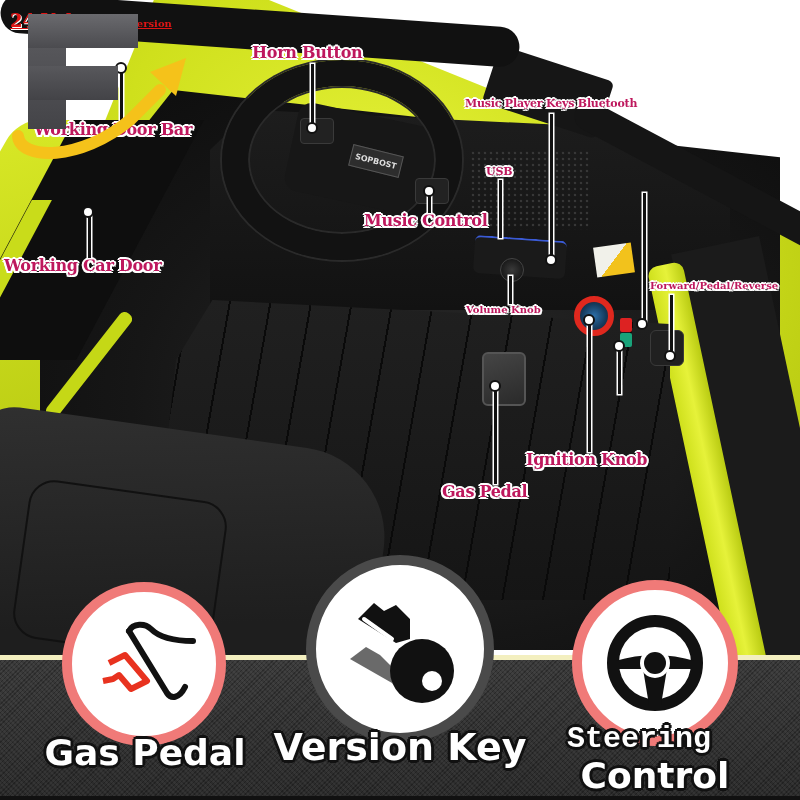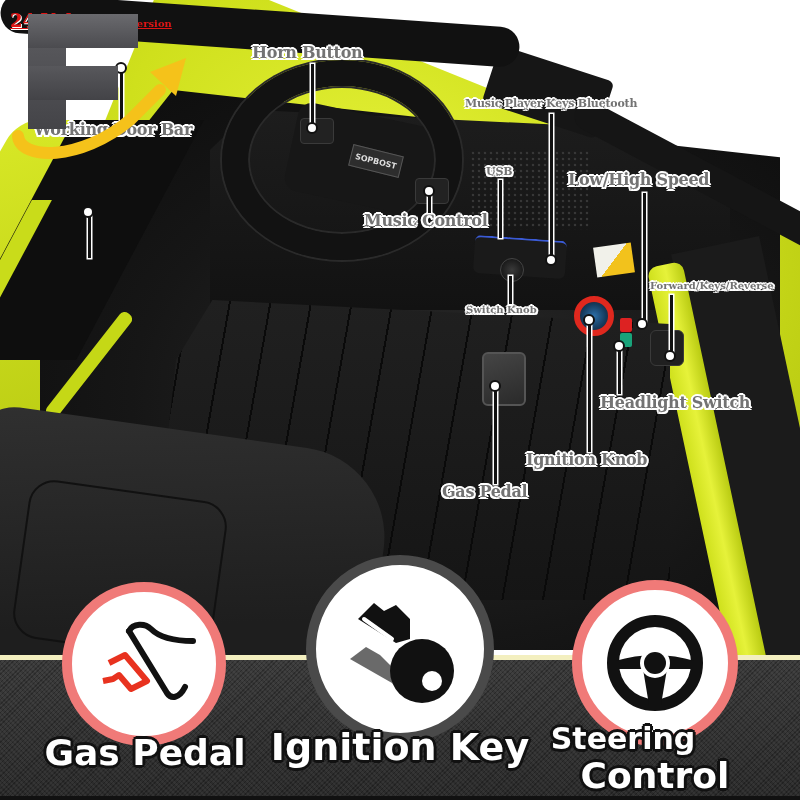--- a/index.html
+++ b/index.html
@@ -119,21 +119,21 @@
   .gear-switch { position: absolute; left: 650px; top: 330px; width: 34px; height: 36px; background: #202020; border: 1px solid #3a3a3a; border-radius: 6px; }
   .warning-sticker { position: absolute; left: 595px; top: 245px; width: 38px; height: 30px; background: linear-gradient(135deg, #f1f1ea 50%, #f2c21c 50%); transform: rotate(-8deg); }
   .gas-pedal {
     position: absolute; left: 482px; top: 352px; width: 44px; height: 54px;
     background: linear-gradient(160deg, #454545, #2a2a2a); border: 2px solid #555; border-radius: 6px;
   }
 
   
   .label {
     position: absolute; white-space: nowrap; font-family: "DejaVu Serif", serif; font-weight: bold;
-    color: #737373;
+    color: #be185d;
     text-shadow: 2px 0 0 #fff, -2px 0 0 #fff, 0 2px 0 #fff, 0 -2px 0 #fff,
                  1.5px 1.5px 0 #fff, -1.5px -1.5px 0 #fff, 1.5px -1.5px 0 #fff, -1.5px 1.5px 0 #fff;
   }
   .lg { font-size: 16px; letter-spacing: -0.3px; }
   .sm { font-size: 11px; letter-spacing: -0.2px; }
   .xs { font-size: 10px; }
   .leader { position: absolute; width: 3px; background: #111; box-shadow: 0 0 0 1.5px #fff; }
   .dot { position: absolute; width: 12px; height: 12px; background: #fff; border: 2px solid #111; border-radius: 50%; }
 
   
@@ -220,39 +220,38 @@
   <div class="leader" style="left:120px;top:70px;height:52px;"></div>
   <div class="dot" style="left:115px;top:62px;"></div>
 
   <div class="label sm" style="left:465px;top:97px;">Music Player Keys Bluetooth</div>
   <div class="leader" style="left:550px;top:114px;height:146px;"></div>
   <div class="dot" style="left:545px;top:254px;"></div>
 
   <div class="label sm" style="left:486px;top:165px;">USB</div>
   <div class="leader" style="left:499px;top:180px;height:58px;"></div>
 
-  <div class="label lg" style="left:568px;top:170px;">Low/High Speed</div>
   <div class="leader" style="left:643px;top:193px;height:130px;"></div>
   <div class="dot" style="left:636px;top:318px;"></div>
 
   <div class="label lg" style="left:364px;top:211px;">Music Control</div>
   <div class="leader" style="left:428px;top:195px;height:18px;"></div>
   <div class="dot" style="left:423px;top:185px;"></div>
 
+  <div class="label lg" style="left:4px;top:256px;">Working Car Door</div>
   <div class="leader" style="left:88px;top:214px;height:44px;"></div>
   <div class="dot" style="left:82px;top:206px;"></div>
 
-  <div class="label xs" style="left:650px;top:280px;">Forward/Keys/Reverse</div>
+  <div class="label xs" style="left:650px;top:280px;">Forward/Pedal/Reverse</div>
   <div class="leader" style="left:670px;top:295px;height:58px;"></div>
   <div class="dot" style="left:664px;top:350px;"></div>
 
-  <div class="label xs" style="left:466px;top:304px;">Switch Knob</div>
+  <div class="label xs" style="left:466px;top:304px;">Volume Knob</div>
   <div class="leader" style="left:509px;top:276px;height:28px;"></div>
 
-  <div class="label lg" style="left:600px;top:393px;">Headlight Switch</div>
   <div class="leader" style="left:618px;top:348px;height:46px;"></div>
   <div class="dot" style="left:613px;top:340px;"></div>
 
   <div class="label lg" style="left:526px;top:450px;">Ignition Knob</div>
   <div class="leader" style="left:588px;top:322px;height:130px;"></div>
   <div class="dot" style="left:583px;top:314px;"></div>
 
   <div class="label lg" style="left:442px;top:482px;">Gas Pedal</div>
   <div class="leader" style="left:494px;top:388px;height:96px;"></div>
   <div class="dot" style="left:489px;top:380px;"></div>
@@ -286,29 +285,29 @@
   <div class="feature">
     <div class="feat-circle" style="left:306px;top:555px;width:188px;height:188px;border:10px solid #4a4a4a;">
       <svg width="120" height="120" viewBox="0 0 120 120">
         <path d="M10 70 L 26 58 L 40 66 L 58 84 L 52 94 Z" fill="#6a6a6a"></path>
         <path d="M18 30 L 34 14 L 44 22 L 56 16 L 70 30 L 70 50 L 56 54 Z" fill="#111"></path>
         <line x1="24" y1="30" x2="52" y2="50" stroke="#fff" stroke-width="4" stroke-linecap="round"></line>
         <circle cx="82" cy="82" r="32" fill="#111"></circle>
         <circle cx="92" cy="92" r="10" fill="#fff"></circle>
       </svg>
     </div>
-    <div class="feat-label" style="left:270px;top:728px;width:260px;font-size:38px;">Ignition Key</div>
+    <div class="feat-label" style="left:270px;top:728px;width:260px;font-size:38px;">Version Key</div>
   </div>
 
   <div class="feature">
     <div class="feat-circle" style="left:572px;top:580px;width:166px;height:166px;border:10px solid #f07a78;">
       <svg width="100" height="100" viewBox="0 0 100 100">
         <circle cx="50" cy="50" r="42" fill="none" stroke="#111" stroke-width="12"></circle>
         <path d="M10 48 Q 50 36, 90 48 L 90 56 L 62 56 L 56 92 L 44 92 L 38 56 L 10 56 Z" fill="#111"></path>
         <circle cx="50" cy="50" r="15" fill="#fff"></circle>
         <circle cx="50" cy="50" r="11" fill="#111"></circle>
       </svg>
     </div>
-    <div class="feat-label" style="left:528px;top:724px;width:190px;font-size:30px;">Steering</div>
+    <div class="feat-label" style="left:544px;top:724px;width:190px;font-size:30px;font-family:Liberation Mono, monospace;">Steering</div>
     <div class="feat-label" style="left:560px;top:758px;width:190px;font-size:36px;">Control</div>
   </div>
 
 </div>
 
 </body></html>

